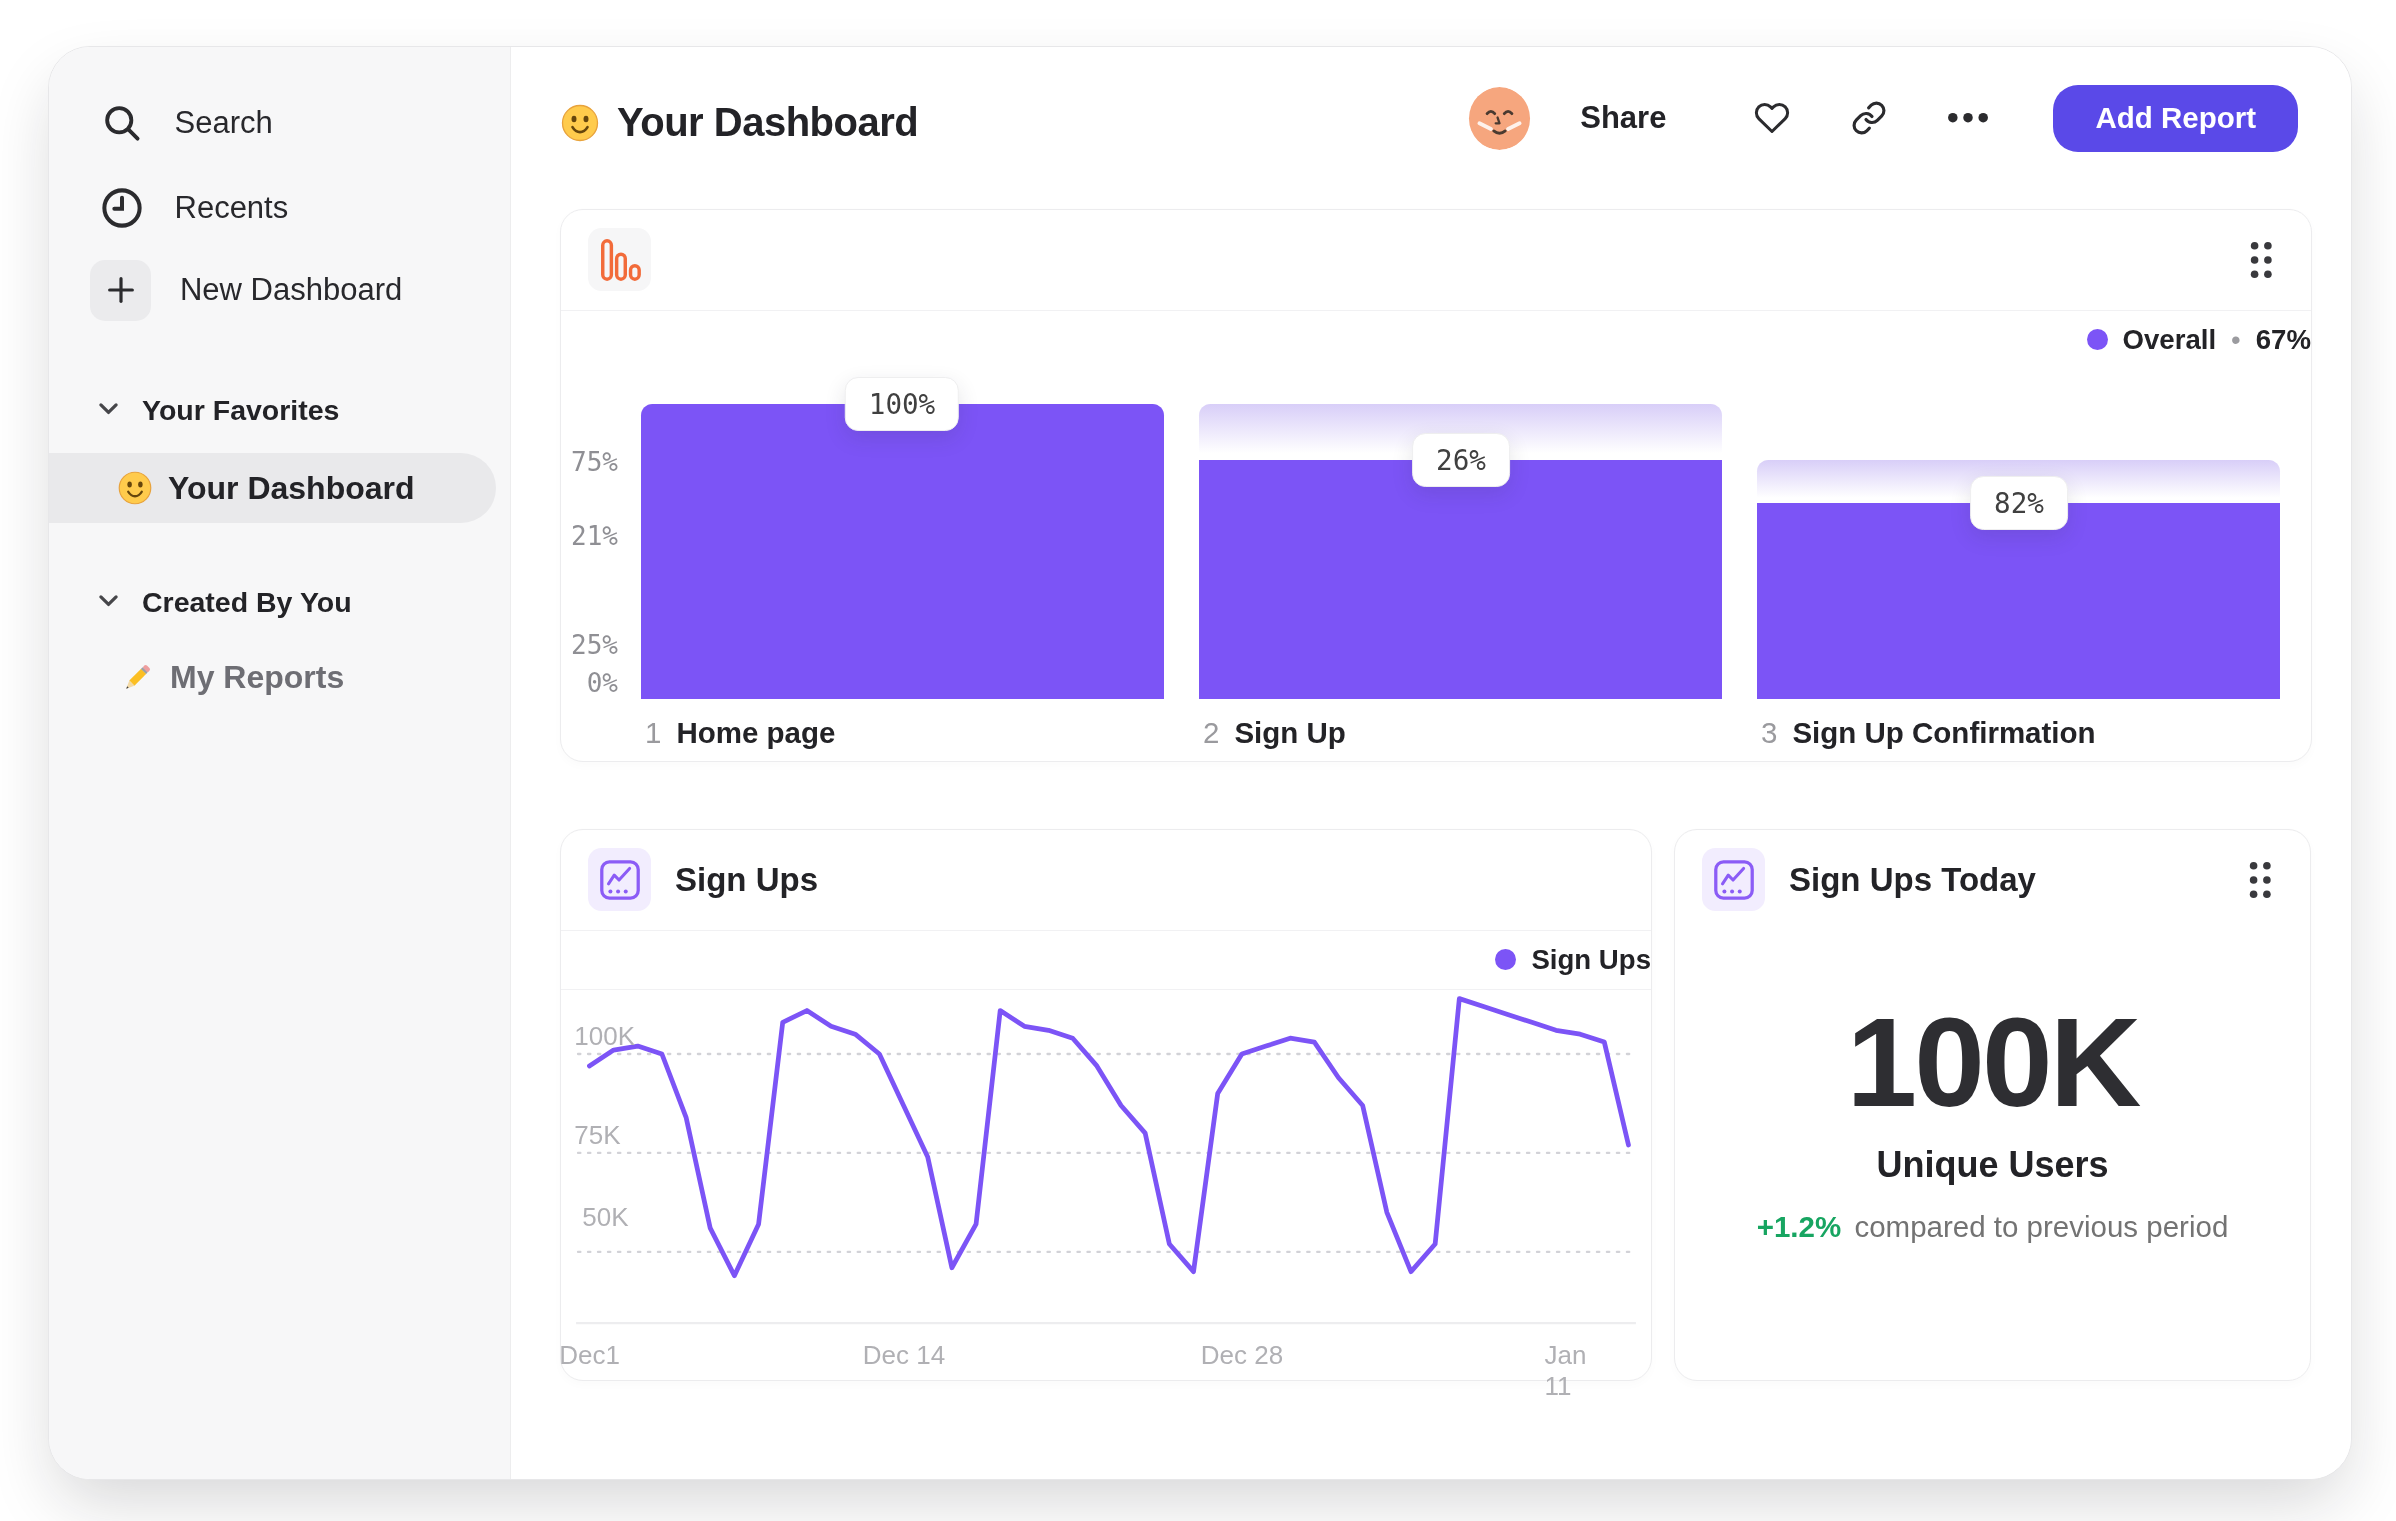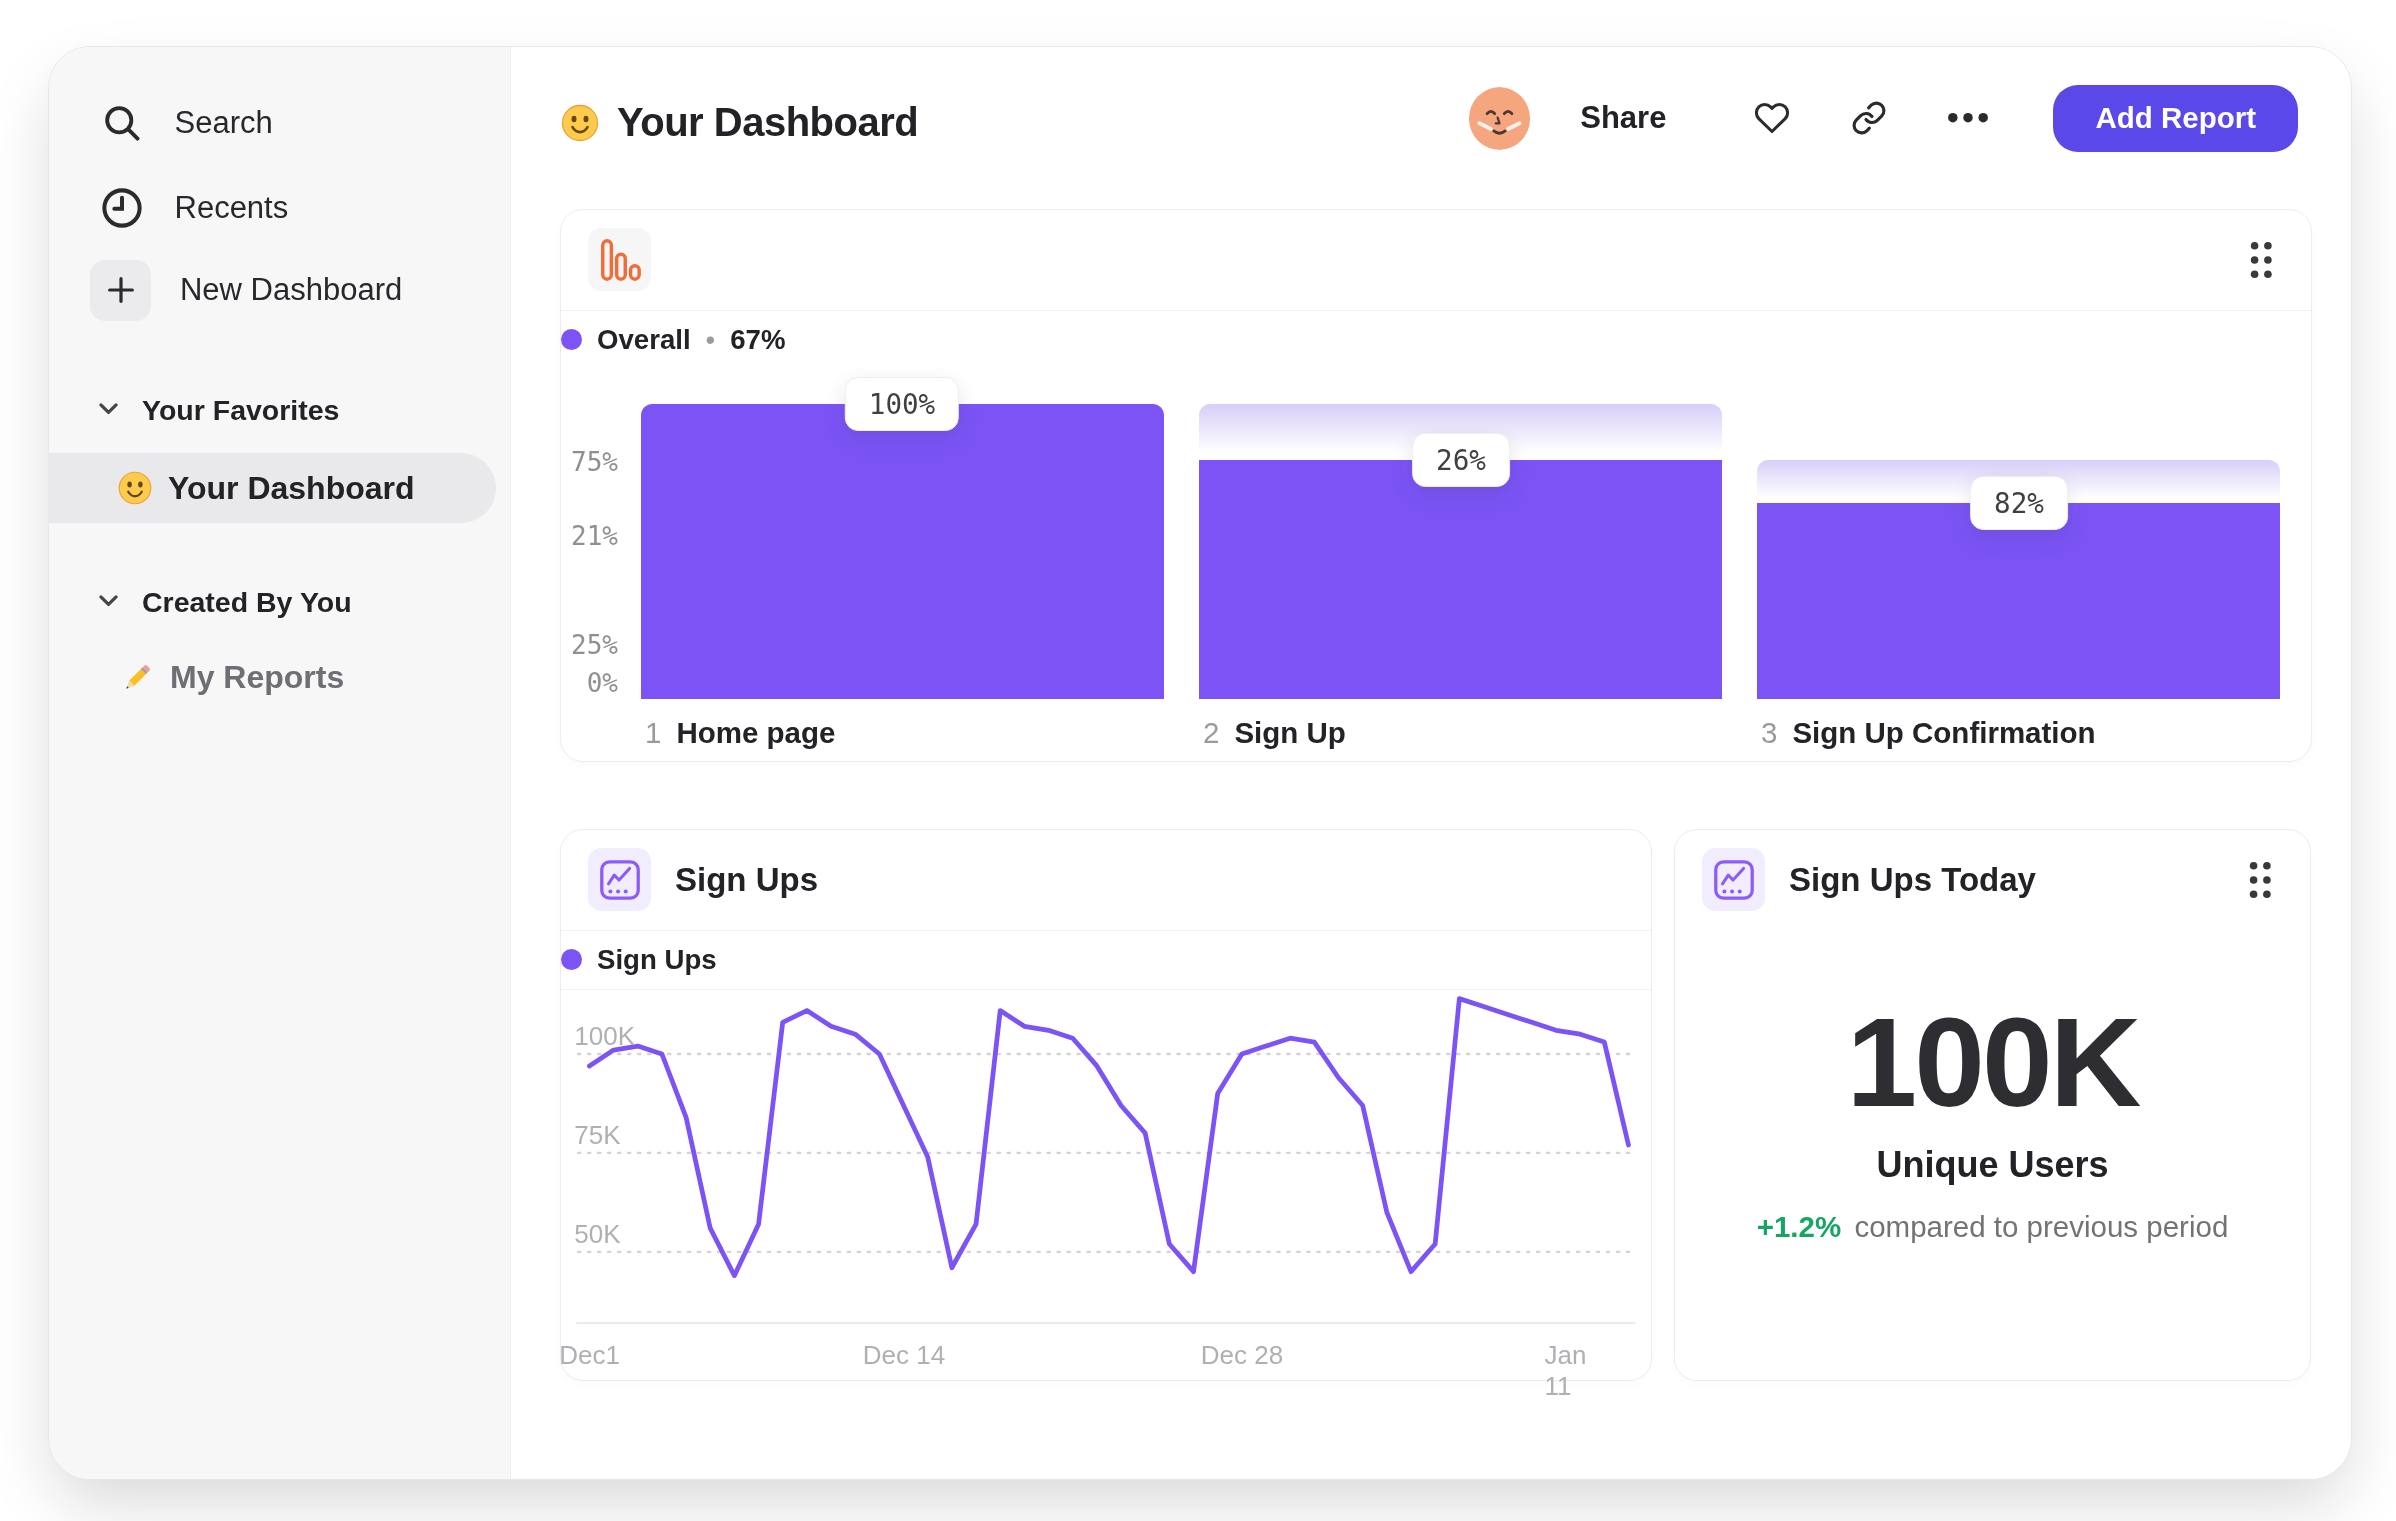--- a/index.html
+++ b/index.html
@@ -38,21 +38,21 @@
 
   
   .card{position:absolute;background:#fff;border:1.9px solid #ececee;border-radius:23px;box-shadow:0 3.8px 9.5px rgba(30,30,40,.02);}
   .card-head{position:absolute;left:0;top:0;right:0;height:100px;}
   .card-head.ruled{border-bottom:1.9px solid #f1f1f3;}
   .cicon{position:absolute;left:27px;top:18px;width:63px;height:63px;border-radius:13.3px;display:flex;align-items:center;justify-content:center;}
   .cicon.gray{background:#f6f6f7;}
   .cicon.lav{background:#f2edfe;}
   .ctitle{position:absolute;left:114px;top:0;height:100px;display:flex;align-items:center;font-size:33px;font-weight:700;color:#232327;}
   .drag{position:absolute;right:36px;top:30px;cursor:grab;}
-  .legend-row{position:absolute;left:0;right:0;top:100px;height:59px;display:flex;align-items:center;justify-content:flex-start;gap:15px;}
+  .legend-row{position:absolute;left:0;right:0;top:100px;height:59px;display:flex;align-items:center;justify-content:flex-end;gap:15px;}
   .legend-row.ruled{border-bottom:1.9px solid #f1f1f3;}
   .ldot{width:21px;height:21px;border-radius:50%;background:#7C54F6;}
   .ltext{font-size:27.6px;font-weight:600;color:#232327;}
   .lsep{color:#9b9b9f;font-size:27.6px;}
 
   
   .ytick{position:absolute;left:0;width:57px;text-align:right;font-size:26px;color:#8f8f94;}
   .fcol-solid{position:absolute;background:#7C54F6;}
   .fcol-grad{position:absolute;border-radius:11.4px 11.4px 0 0;
     background:linear-gradient(180deg,#d8cef8 0%,rgba(255,255,255,0) 88%);}
@@ -281,21 +281,21 @@
       <div id="line-plot" class="abs" style="left:0;top:0;width:100%;height:100%;">
           <svg width="1056" height="335" style="position: absolute; left: 17px; top: 162px; overflow: visible;" viewBox="0 0 1110 352">
             <line x1="0" x2="1110" y1="65.12" y2="65.12" stroke="#d2d2d7" stroke-width="2.4" stroke-dasharray="2.5 8" stroke-linecap="round"></line>
             <line x1="0" x2="1110" y1="169.12" y2="169.12" stroke="#d2d2d7" stroke-width="2.4" stroke-dasharray="2.5 8" stroke-linecap="round"></line>
             <line x1="0" x2="1110" y1="273.12" y2="273.12" stroke="#d2d2d7" stroke-width="2.4" stroke-dasharray="2.5 8" stroke-linecap="round"></line>
             <line x1="-2" x2="1112" y1="348" y2="348" stroke="#ededef" stroke-width="2.5"></line>
             <polyline points="12.0,77.6 37.4,61.0 62.8,56.8 88.2,65.1 113.6,131.7 139.0,248.2 164.4,298.1 189.8,244.0 215.2,31.8 240.6,19.4 266.0,36.0 291.4,44.3 316.8,65.1 342.2,119.2 367.6,173.3 393.0,289.8 418.4,244.0 443.8,19.4 469.2,36.0 494.6,40.2 520.0,48.5 545.4,77.6 570.8,119.2 596.2,148.3 621.6,264.8 647.0,293.9 672.4,106.7 697.8,65.1 723.2,56.8 748.6,48.5 774.0,52.6 799.4,90.1 824.8,119.2 850.2,231.5 875.6,293.9 901.0,264.8 926.4,6.9 951.8,15.2 977.2,23.5 1002.6,31.8 1028.0,40.2 1053.4,44.3 1078.8,52.6 1104.2,160.8" fill="none" stroke="#7C54F6" stroke-width="5" stroke-linejoin="round" stroke-linecap="round"></polyline>
           </svg>
           <div class="ky" style="top: 191px;">100K</div>
           <div class="ky" style="top: 290px;">75K</div>
-          <div class="ky" style="top: 389px;">50K</div>
+          <div class="ky" style="top: 372px; margin-left: 8px;">50K</div>
           <div class="kx" style="top: 510px; left: 28.5px; transform: translateX(-50%);">Dec1</div>
           <div class="kx" style="top: 510px; left: 343px; transform: translateX(-50%);">Dec 14</div>
           <div class="kx" style="top: 510px; left: 681px; transform: translateX(-50%);">Dec 28</div>
           <div class="kx" style="top: 510px; left: 1019px; transform: translateX(-50%);">Jan 11</div>
         </div>
     </div>
 
     <div class="card" id="stat-card" style="left:1163px;top:782px;width:635px;height:550px;">
       <div class="card-head">
         <span class="cicon lav">

